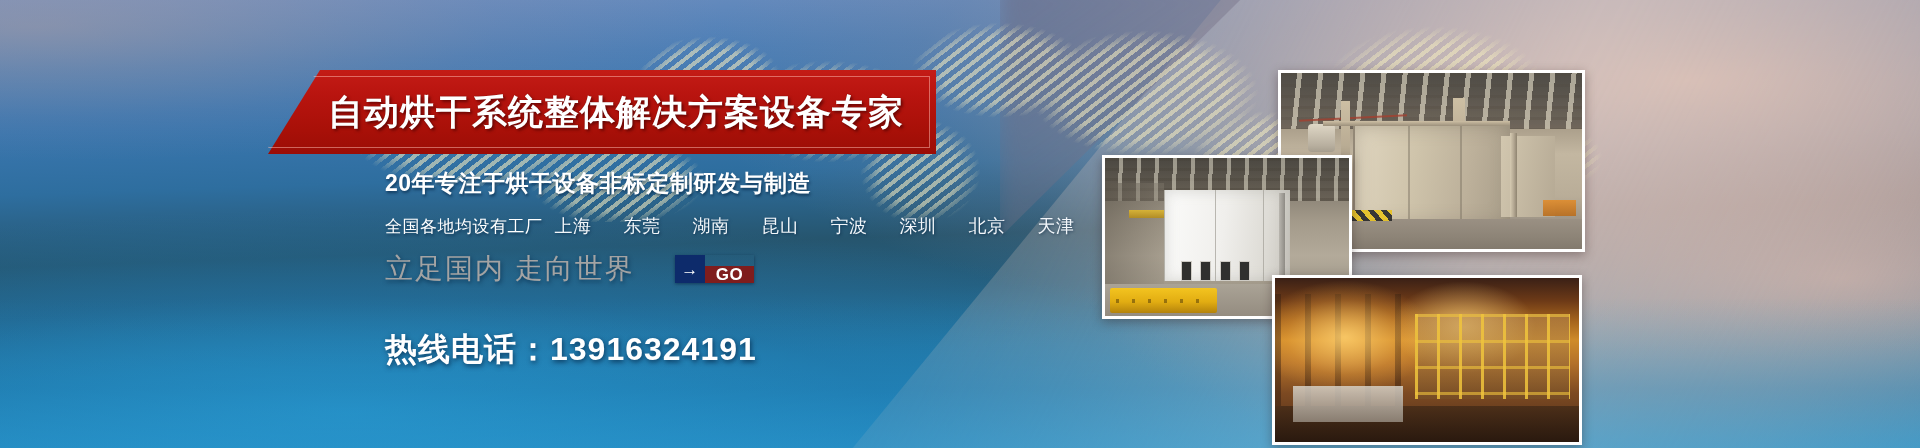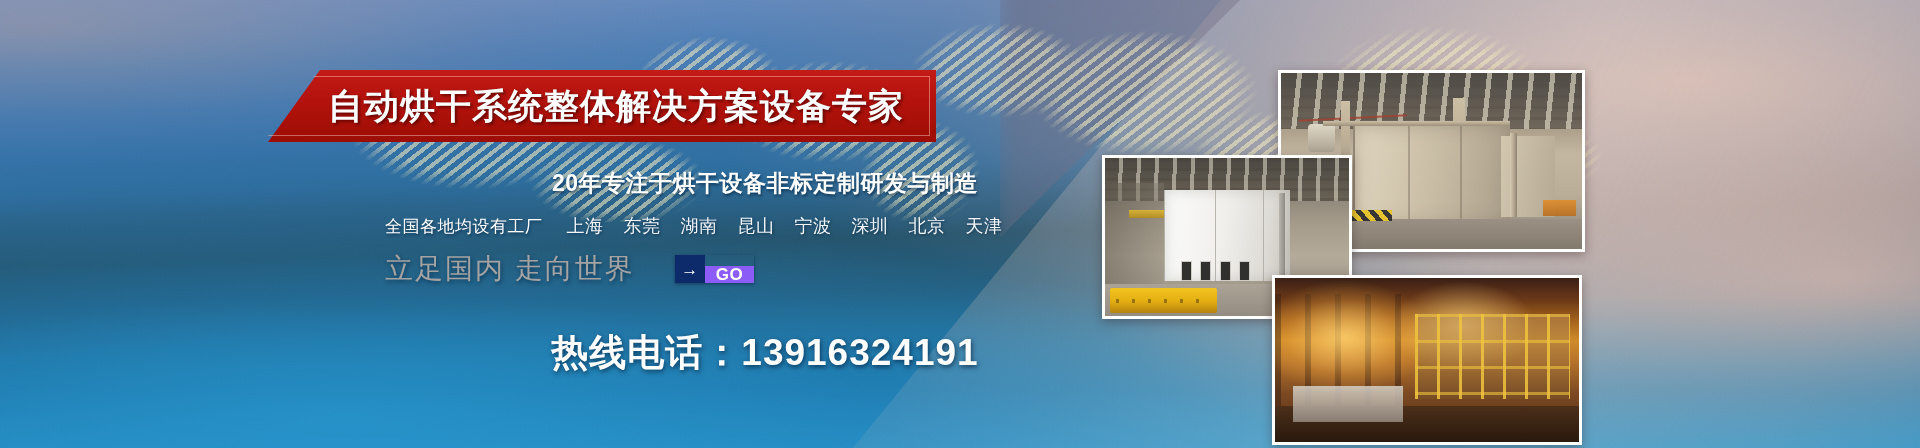--- a/index.html
+++ b/index.html
@@ -108,21 +108,21 @@
     background: linear-gradient(180deg, rgba(0,0,0,0) 45%, rgba(0,0,0,0) 100%);
     pointer-events: none;
   }
 
   
   .ribbon {
     position: absolute;
     top: 70px;
     left: 268px;
     width: 668px;
-    height: 72px;
+    height: 84px;
     text-decoration: underline;
   }
   .ribbon-shape {
     position: absolute;
     inset: 0;
     background: linear-gradient(180deg, #c41c16 0%, #b8140f 30%, #a81008 72%, #9b0d06 100%);
     clip-path: polygon(52px 0%, 100% 0%, 100% 100%, 0% 100%);
   }
   .ribbon-inner-line {
     position: absolute;
@@ -143,21 +143,20 @@
     white-space: nowrap;
     text-shadow: 2px 2px 3px rgba(70,0,0,0.65), 0 0 1px rgba(0,0,0,0.4);
   }
 
   
   .copy {
     position: absolute;
     left: 385px;
     top: 168px;
     width: 760px;
-    text-align: center;
   }
   .line-sub1 {
     color: #ffffff;
     font-size: 23px;
     font-weight: bold;
     letter-spacing: 0.5px;
     white-space: nowrap;
     text-shadow: 1px 2px 3px rgba(0,30,60,0.65);
     margin-bottom: 15px;
   }
@@ -168,22 +167,22 @@
     margin-bottom: 12px;
   }
   .factory-head {
     color: #ffffff;
     font-size: 17px;
     letter-spacing: 0.5px;
     text-shadow: 1px 2px 3px rgba(0,30,60,0.6);
   }
   .city-list {
     display: flex;
-    gap: 20px;
-    margin-left: 24px;
+    gap: 32px;
+    margin-left: 12px;
   }
   .city {
     color: #f2f6fa;
     font-size: 18px;
     letter-spacing: 0.5px;
     text-shadow: 1px 1px 3px rgba(0,30,60,0.6);
   }
   .line-slogan {
     display: flex;
     align-items: center;
@@ -209,34 +208,34 @@
     color: #ffffff;
     display: flex;
     align-items: center;
     justify-content: center;
     width: 30px;
     font-size: 17px;
     font-weight: bold;
     line-height: 1;
   }
   .go-label {
-    background: #8b5cf6;
+    background: #7f1d1d;
     color: #ffffff;
     display: flex;
     align-items: center;
     justify-content: center;
     padding: 0 11px;
     font-size: 17px;
     font-weight: bold;
     letter-spacing: 0.5px;
     margin-top: 11px;
   }
   .line-hotline {
     color: #ffffff;
-    font-size: 37px;
+    font-size: 32px;
     font-weight: bold;
     letter-spacing: 1px;
     white-space: nowrap;
     text-shadow: 1px 2px 5px rgba(0,25,55,0.7);
     margin-top: 40px;
   }
 
   
   .photo {
     position: absolute;

